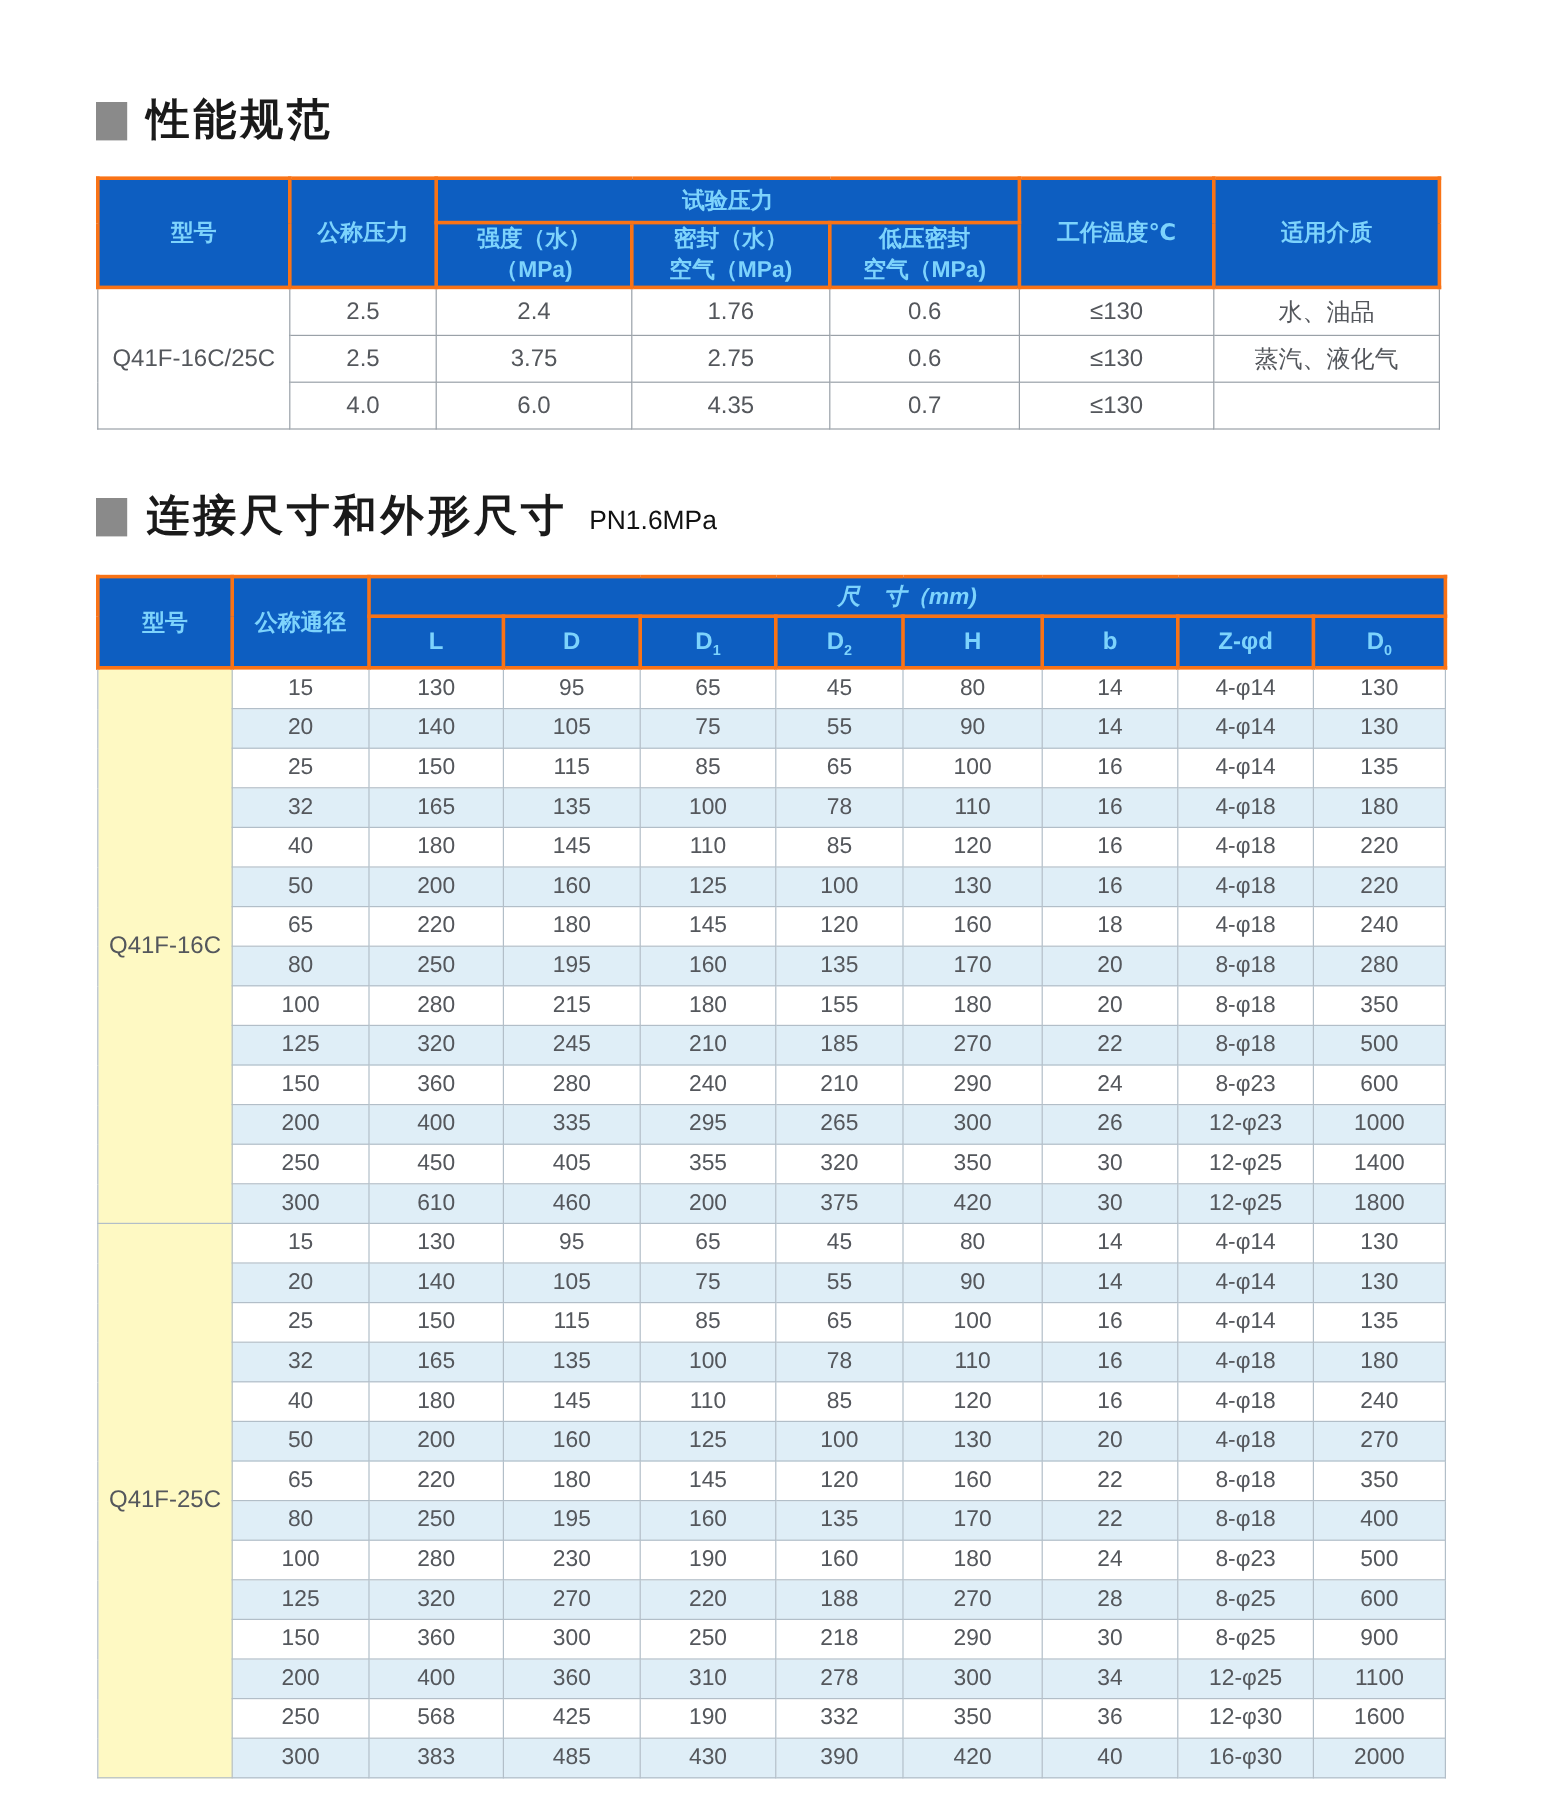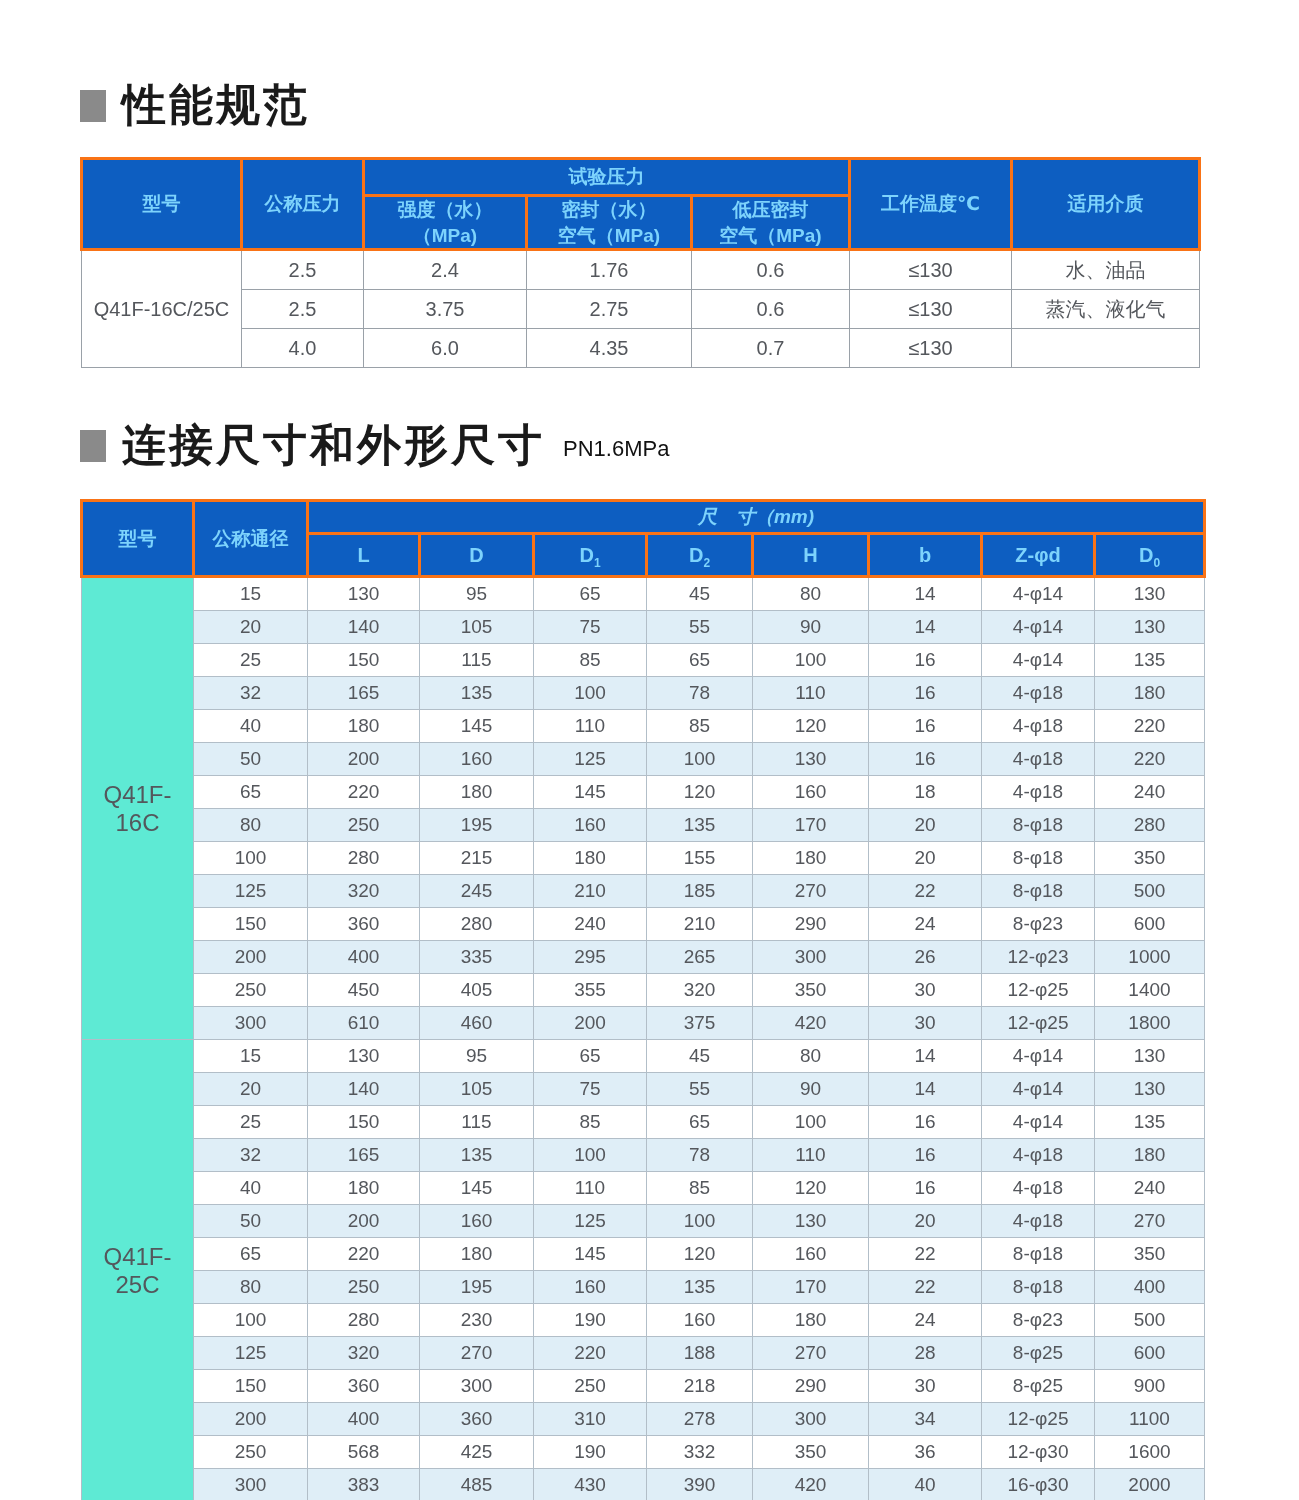--- a/index.html
+++ b/index.html
@@ -12,21 +12,21 @@
   .content{margin-left:80px;width:1123px;}
 
   
   .sec-title{display:flex;align-items:center;}
   .sec-title .bullet{
     width:26px;height:32px;background:var(--bullet,#8a8a8a);
     margin-right:16px;flex:0 0 auto;
   }
   .sec-title h2{
     margin:0;font-family:"Liberation Serif","DejaVu Serif",serif;
-    font-size:44px;font-weight:bold;color:#1a1a1a;letter-spacing:3px;
+    font-size:36px;font-weight:bold;color:#1a1a1a;letter-spacing:3px;
   }
   .sec-title .subtitle{
     font-size:22px;color:#111;margin-left:18px;letter-spacing:0;
     font-family:"Liberation Sans","DejaVu Sans",sans-serif;align-self:center;
     padding-top:6px;
     text-align:center;
   }
   .sec1{padding-top:76px;}
   .sec2{padding-top:48px;}
 
@@ -50,21 +50,21 @@
   .t1 .model-cell{font-size:20px;}
 
   
   .t2{width:1123px;margin-top:24px;}
   .t2 th{font-size:19px;}
   .t2 .group-th{height:30px;font-style:italic;}
   .t2 .sub-th{height:40px;font-size:20px;}
   .t2 .sub-th sub{font-size:12px;line-height:0;}
   .t2 td{height:32px;font-size:19px;border:1px solid var(--grid2,#b2bec8);}
   .t2 tbody tr:nth-child(even) td{background:var(--stripe,#dfeef7);}
-  .t2 tbody td.model-cell{background:#5eead4;font-size:24px;}
+  .t2 tbody td.model-cell{background:#fef9c3;font-size:20px;}
 </style>
 </head>
 <body>
 
 <div class="content">
 
   <section class="sec1">
     <div class="sec-title">
       <span class="bullet"></span>
       <h2>性能规范</h2>

